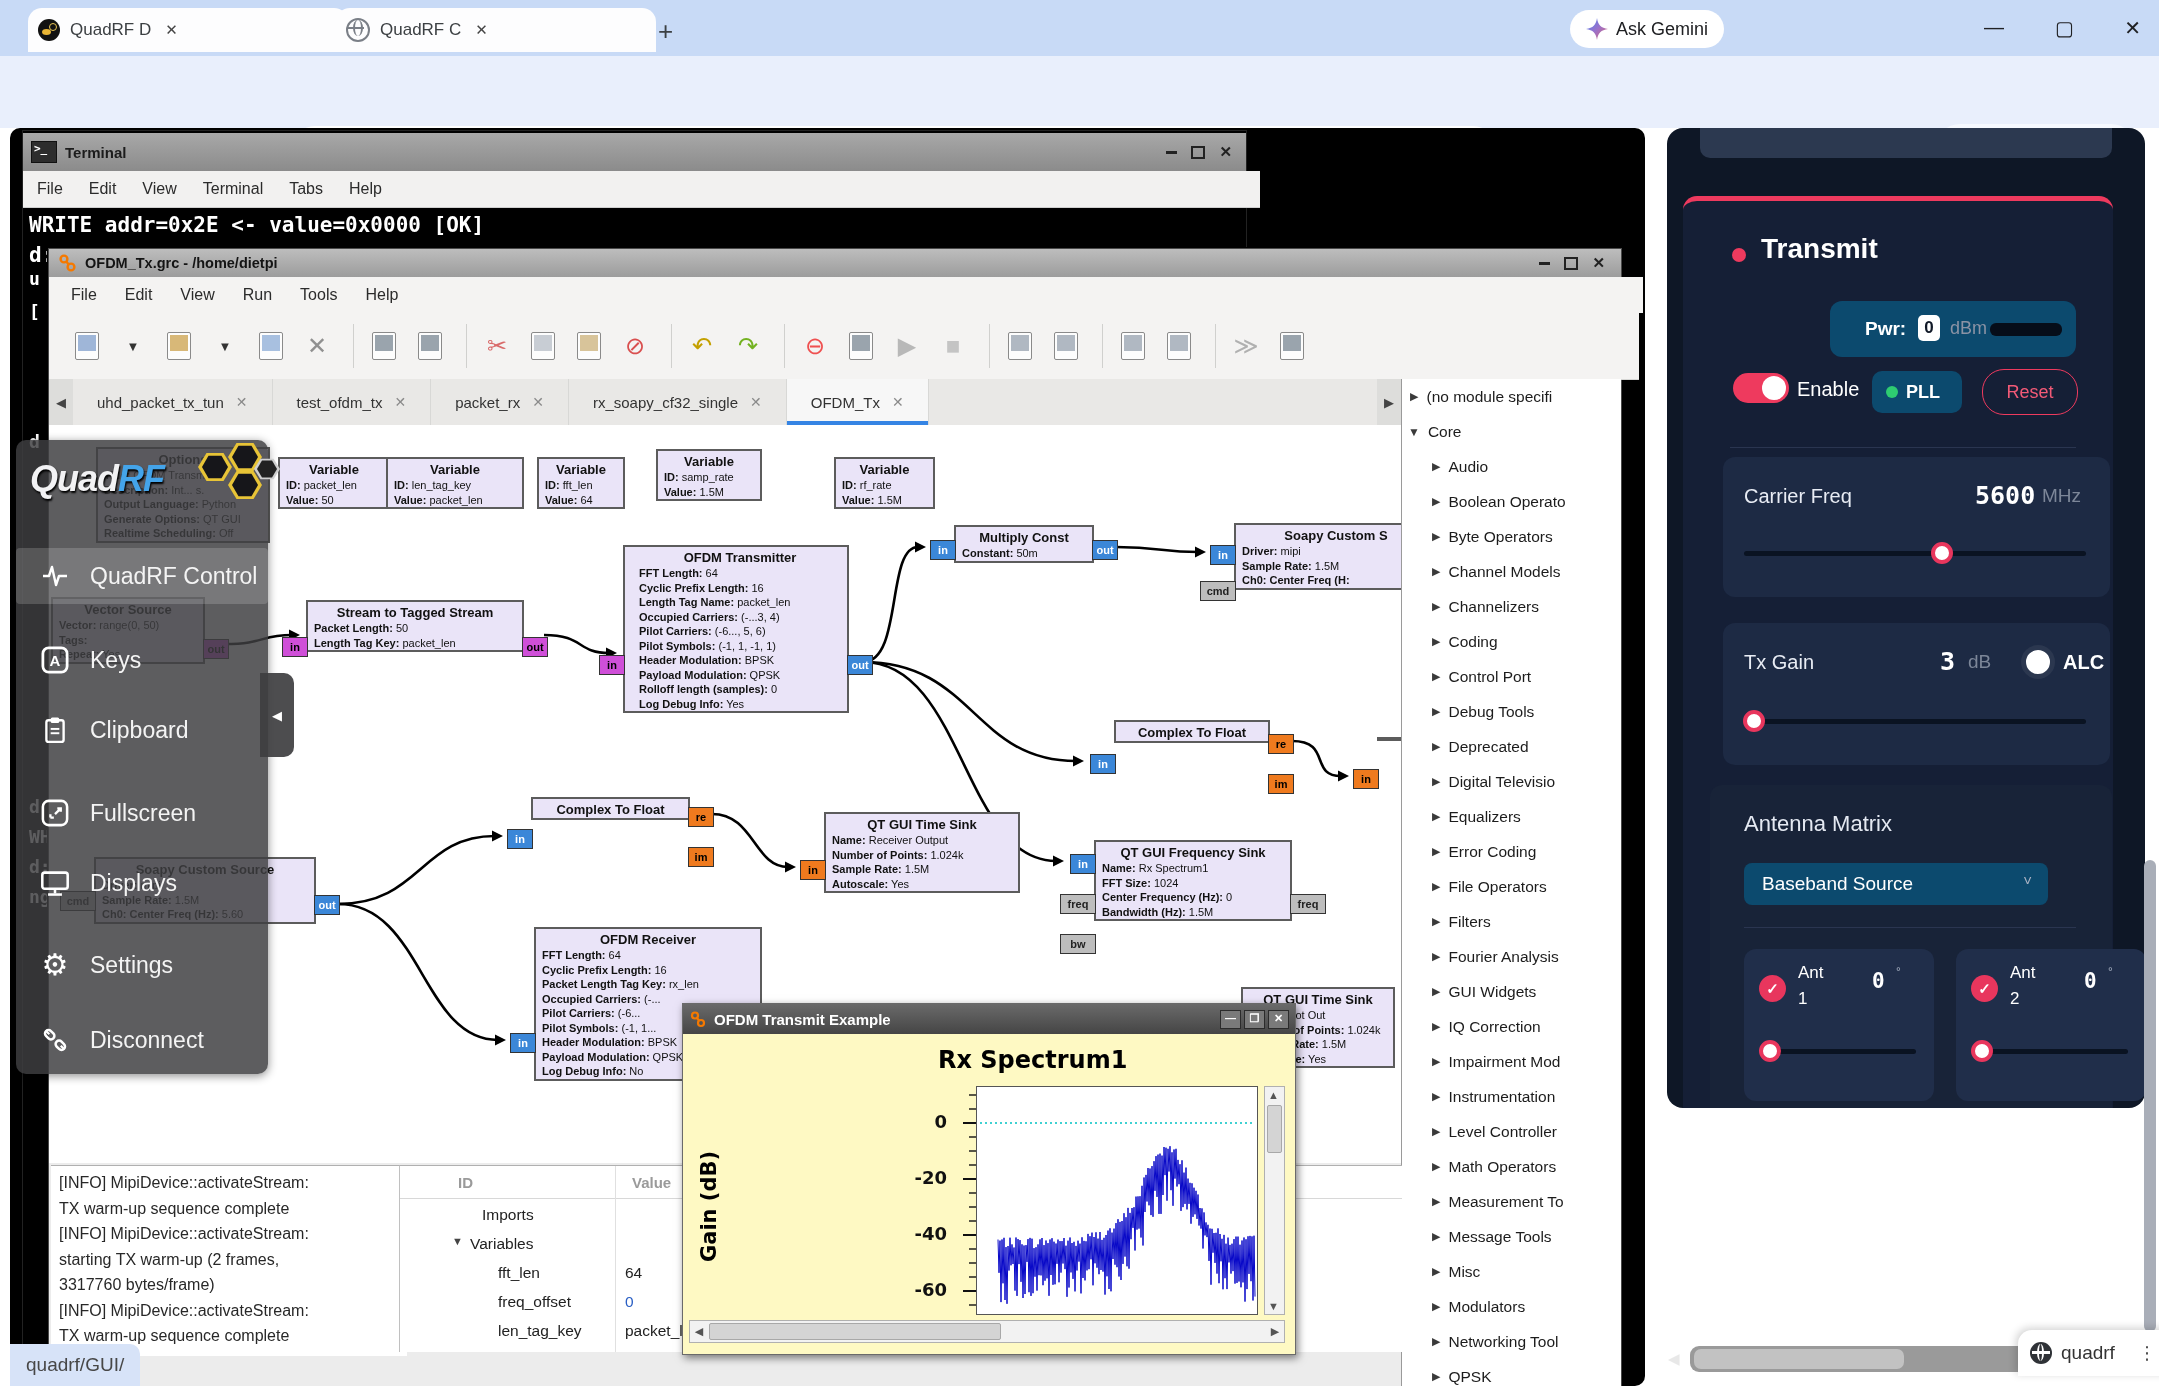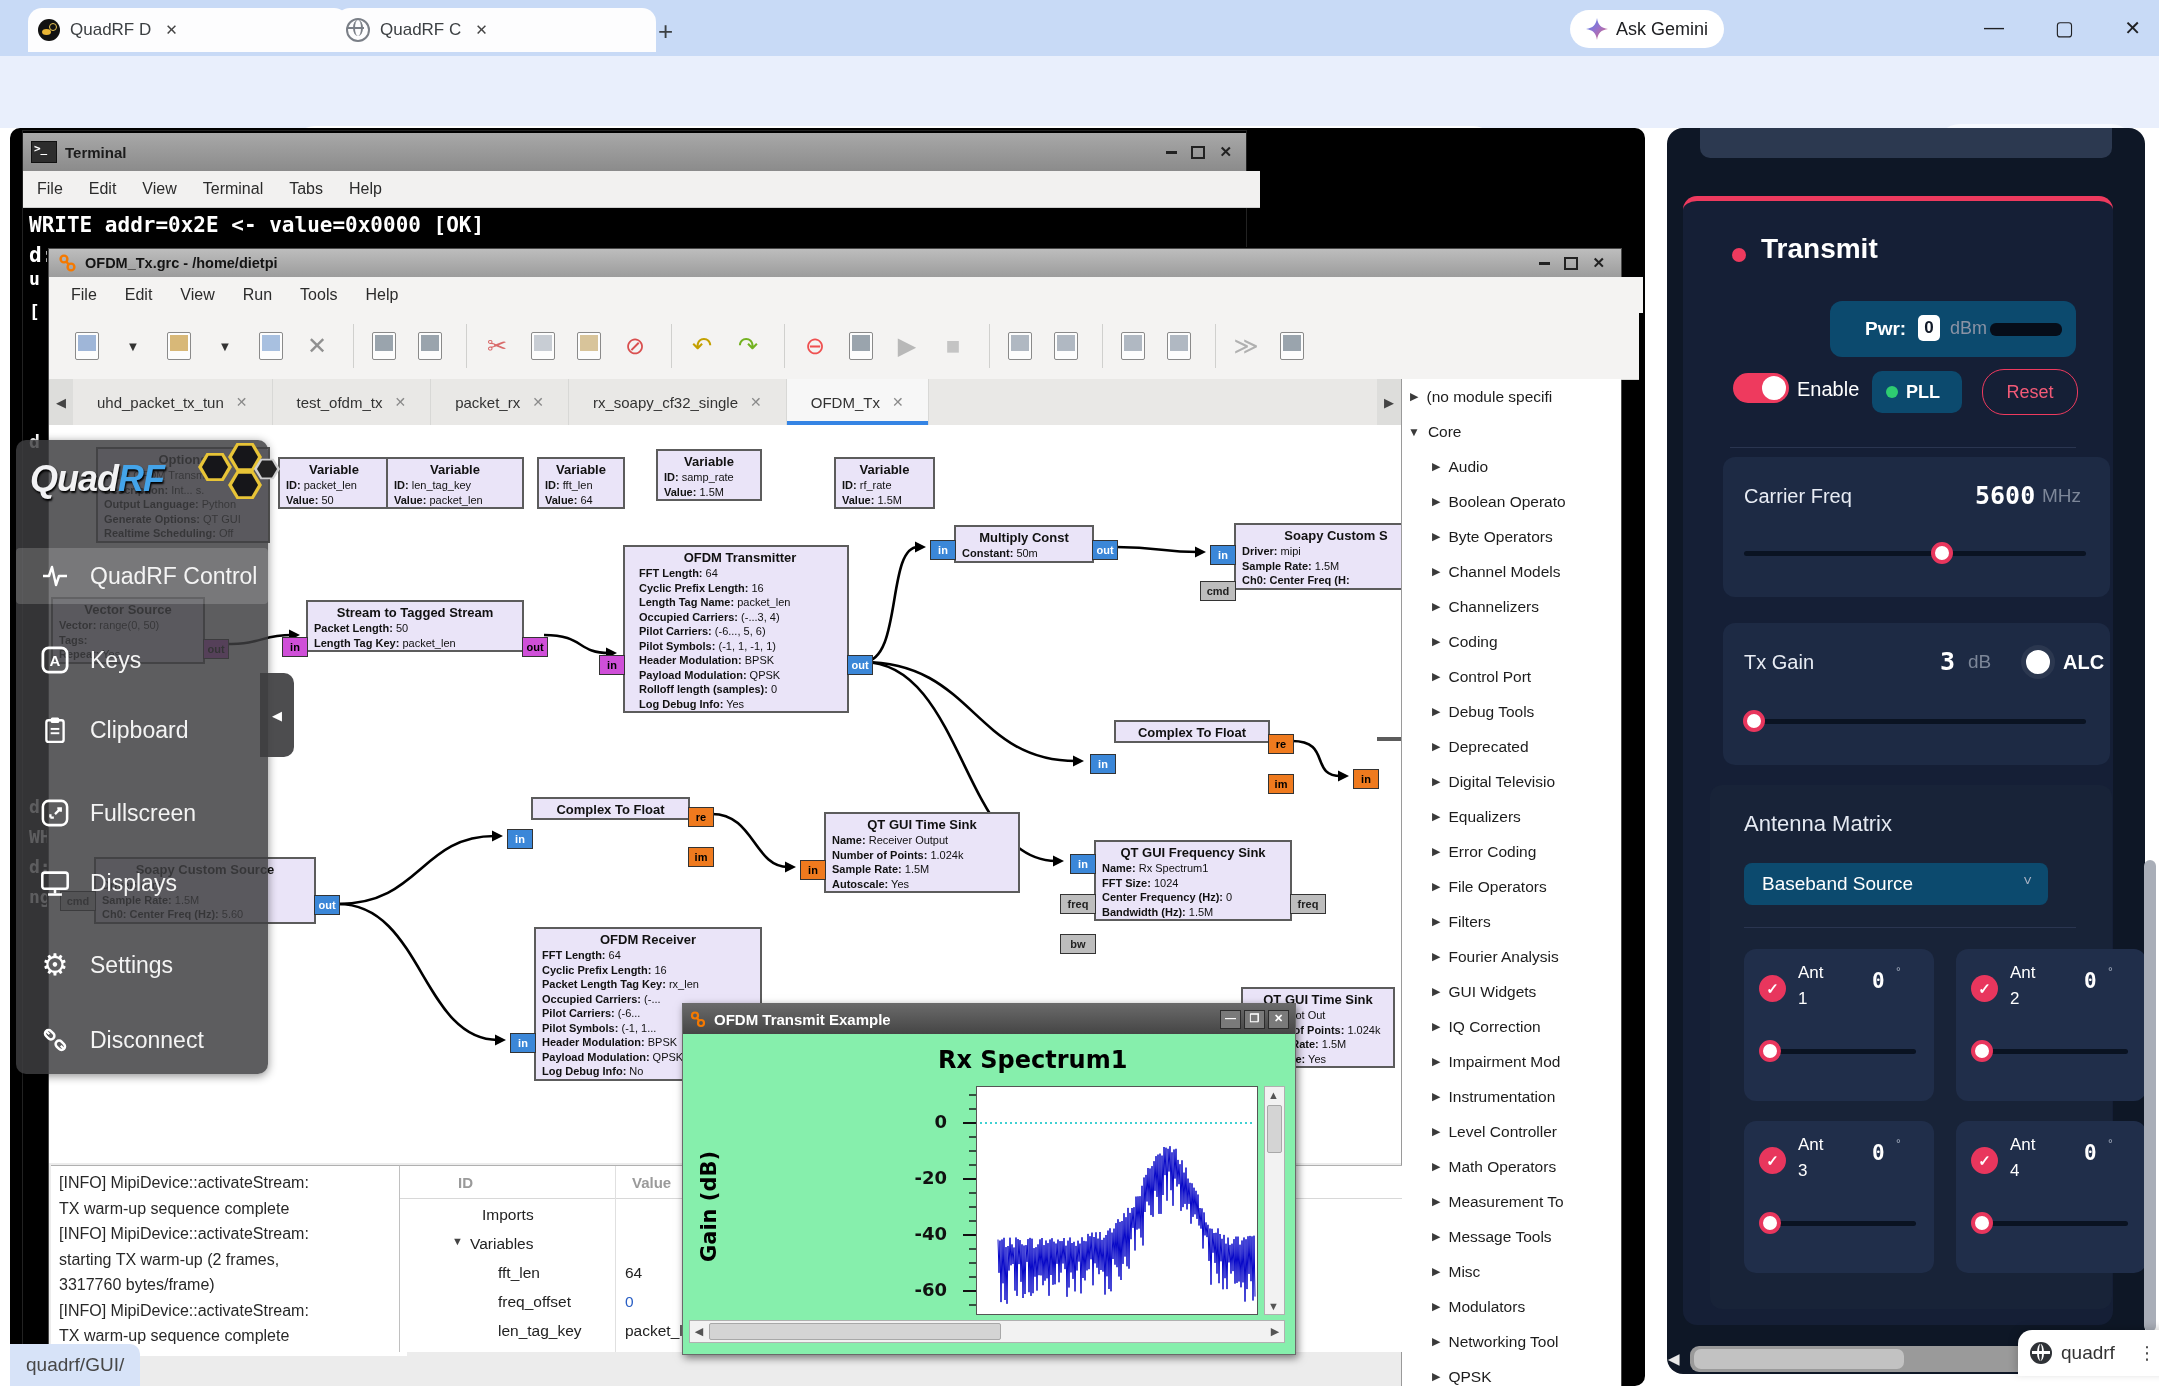--- a/index.html
+++ b/index.html
@@ -75,21 +75,21 @@
   .blk{position:absolute;background:#eae4f8;border:2px solid #5c5c5c;color:#111;}
   .blk .bt{font-weight:bold;font-size:13px;text-align:center;padding:3px 6px 1px;white-space:nowrap;}
   .blk .bl{font-size:11px;padding:0 6px;white-space:nowrap;line-height:14.5px;}
   .blk .bl b{font-weight:bold;}
   .port{position:absolute;font-size:11px;font-weight:bold;text-align:center;line-height:18px;height:18px;border:1px solid #333;}
   .p-purple{background:#cf4fd8;color:#000;}
   .p-blue{background:#3b87d8;color:#fff;}
   .p-orange{background:#ef7a1e;color:#000;}
   .p-gray{background:#bdbdbd;color:#222;}
   
-  #popup{left:672px;top:875px;width:612px;height:350px;background:#86efac;border:1px solid #6a6a6a;box-shadow:2px 3px 8px rgba(0,0,0,.5);}
+  #popup{left:672px;top:875px;width:612px;height:350px;background:#fef9c3;border:1px solid #6a6a6a;box-shadow:2px 3px 8px rgba(0,0,0,.5);}
   #pop-title{left:0;top:0;width:100%;height:30px;background:linear-gradient(#6a6a6a,#454545);display:flex;align-items:center;}
   #pop-title .t{color:#fff;font-weight:bold;font-size:15px;}
   .pbtn{width:19px;height:17px;background:#7a7a7a;border:1px solid #2b2b2b;color:#fff;font-size:11px;line-height:15px;text-align:center;font-weight:bold;margin-left:3px;}
   #plot-title{position:absolute;font-weight:bold;font-size:24px;color:#000;font-family:"DejaVu Sans",sans-serif;}
   #plot-ylab{position:absolute;font-weight:bold;font-size:21px;color:#000;transform:rotate(-90deg);transform-origin:left top;font-family:"DejaVu Sans",sans-serif;}
   .ytick{position:absolute;font-size:18px;font-weight:bold;color:#111;text-align:right;width:46px;font-family:"DejaVu Sans",sans-serif;}
   #plot-frame{position:absolute;background:#fff;border:1.5px solid #555;}
   .sbar{position:absolute;background:#f2f2f2;border:1px solid #b0b0b0;}
   .sarr{position:absolute;color:#555;font-size:11px;text-align:center;}
   .sthumb{position:absolute;background:#d4d4d4;border:1px solid #a8a8a8;border-radius:2px;}
@@ -99,21 +99,21 @@
   .ovitem{position:absolute;left:0;width:100%;height:56px;display:flex;align-items:center;color:#f4f4f4;font-size:23px;}
   .ovitem .ic{width:34px;height:34px;margin:0 18px 0 22px;flex:none;display:flex;align-items:center;justify-content:center;}
   .ovitem.hl{background:rgba(255,255,255,0.17);border-radius:4px;}
   #ovlogo{position:absolute;left:14px;top:18px;font-style:italic;font-weight:bold;font-size:36px;letter-spacing:-1px;}
   #ovlogo .a{color:#f2f2f4;text-shadow:1px 2px 2px #000;}
   #ovlogo .b{color:#44a4ea;text-shadow:1px 2px 2px #000;}
   .hex{position:absolute;clip-path:polygon(25% 3%,75% 3%,100% 50%,75% 97%,25% 97%,0 50%);}
   
   #linkchip{left:10px;top:1344px;height:42px;background:#d7e3f8;border-radius:0 10px 0 0;display:flex;align-items:center;padding:0 16px;font-size:19px;color:#474747;}
   
-  #rfpanel{left:1667px;top:128px;width:478px;height:1246px;background:#0e1726;border-radius:16px;overflow:hidden;}
+  #rfpanel{left:1667px;top:128px;width:478px;height:980px;background:#0e1726;border-radius:16px;overflow:hidden;}
   #rf-topsliver{position:absolute;left:33px;top:0;width:412px;height:30px;background:#2c3950;border-radius:0 0 10px 10px;}
   #rfcard{position:absolute;left:16px;top:68px;width:430px;height:1124px;background:#151f36;border-radius:14px;border-top:5px solid #ee3a5e;}
   .rftxt{position:absolute;color:#fff;}
   .well{position:absolute;background:#0c4a6e;border-radius:12px;}
   .subcard{position:absolute;background:#1d2a44;border-radius:12px;}
   .slider{position:absolute;height:5px;background:#0a1322;border-radius:3px;}
   .sknob{position:absolute;width:22px;height:22px;border-radius:50%;background:#fff;border:4px solid #e8365d;box-sizing:border-box;}
   .antcard{position:absolute;width:190px;height:152px;background:#202e4a;border-radius:12px;}
   .chk{position:absolute;width:27px;height:27px;border-radius:50%;background:#e8365d;color:#fff;font-size:15px;font-weight:bold;text-align:center;line-height:27px;}
   #vscroll{left:2144px;top:860px;width:12px;height:472px;background:#a9aeb8;border-radius:6px;}

